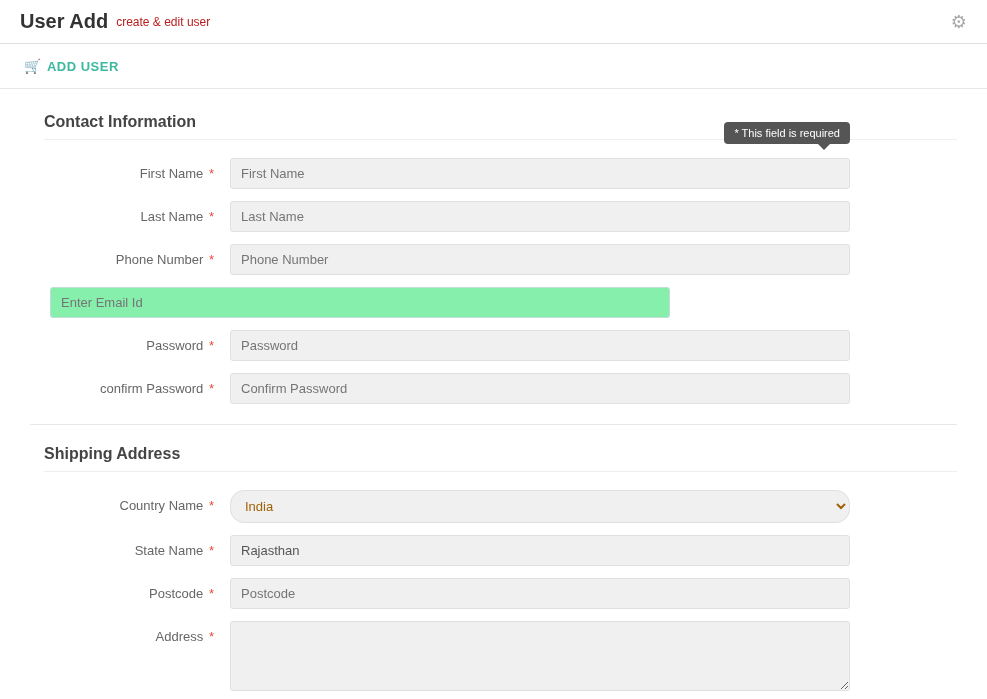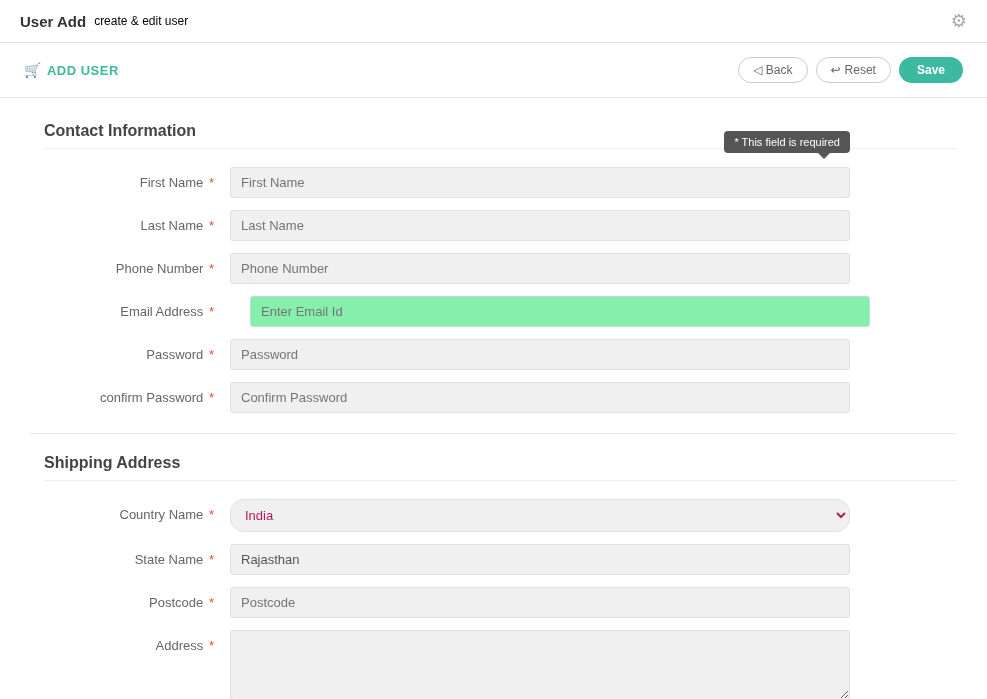--- a/index.html
+++ b/index.html
@@ -17,27 +17,27 @@
       display: flex;
       align-items: center;
       justify-content: space-between;
     }
     .top-bar-left {
       display: flex;
       align-items: center;
       gap: 8px;
     }
     .top-bar-title {
-      font-size: 15px;
+      font-size: 20px;
       font-weight: 600;
       color: #333;
     }
     .top-bar-subtitle {
       font-size: 12px;
-      color: #000000;
+      color: #b91c1c;
     }
     .gear-icon {
       color: #aaa;
       font-size: 18px;
       cursor: pointer;
     }
 
     .toolbar {
       background: #fff;
       border-bottom: 1px solid #e8e8e8;
@@ -151,21 +151,21 @@
     }
 
     .form-select {
       flex: 1;
       max-width: 620px;
       background: #f0f0f0;
       border: 1px solid #e0e0e0;
       border-radius: 14px;
       padding: 7px 10px;
       font-size: 13px;
-      color: #be185d;
+      color: #a16207;
       outline: none;
       appearance: auto;
     }
 
     .form-textarea {
       flex: 1;
       max-width: 620px;
       background: #f0f0f0;
       border: 1px solid #e0e0e0;
       border-radius: 3px;
@@ -223,31 +223,20 @@
     <span class="top-bar-subtitle">create &amp; edit user</span>
   </div>
   <span class="gear-icon">⚙</span>
 </div>
 
 <div class="toolbar">
   <button class="add-user-btn">
     <span class="cart-icon">🛒</span>
     <span>ADD USER</span>
   </button>
-  <div class="toolbar-actions">
-    <button class="btn-back">
-      <span>◁</span>
-      <span>Back</span>
-    </button>
-    <button class="btn-reset">
-      <span>↩</span>
-      <span>Reset</span>
-    </button>
-    <button class="btn-save-top">Save</button>
-  </div>
 </div>
 
 <div class="content">
 
   <div class="section-title">Contact Information</div>
 
   <div class="form-group">
     <label class="form-label">
       <span>First Name</span>
       <span class="required">*</span>
@@ -268,24 +257,20 @@
 
   <div class="form-group">
     <label class="form-label">
       <span>Phone Number</span>
       <span class="required">*</span>
     </label>
     <input type="text" class="form-input" placeholder="Phone Number" style="">
   </div>
 
   <div class="form-group">
-    <label class="form-label">
-      <span>Email Address</span>
-      <span class="required">*</span>
-    </label>
     <input type="email" class="form-input highlighted" placeholder="Enter Email Id" style="">
   </div>
 
   <div class="form-group">
     <label class="form-label">
       <span>Password</span>
       <span class="required">*</span>
     </label>
     <input type="password" class="form-input" placeholder="Password" style="">
   </div>

